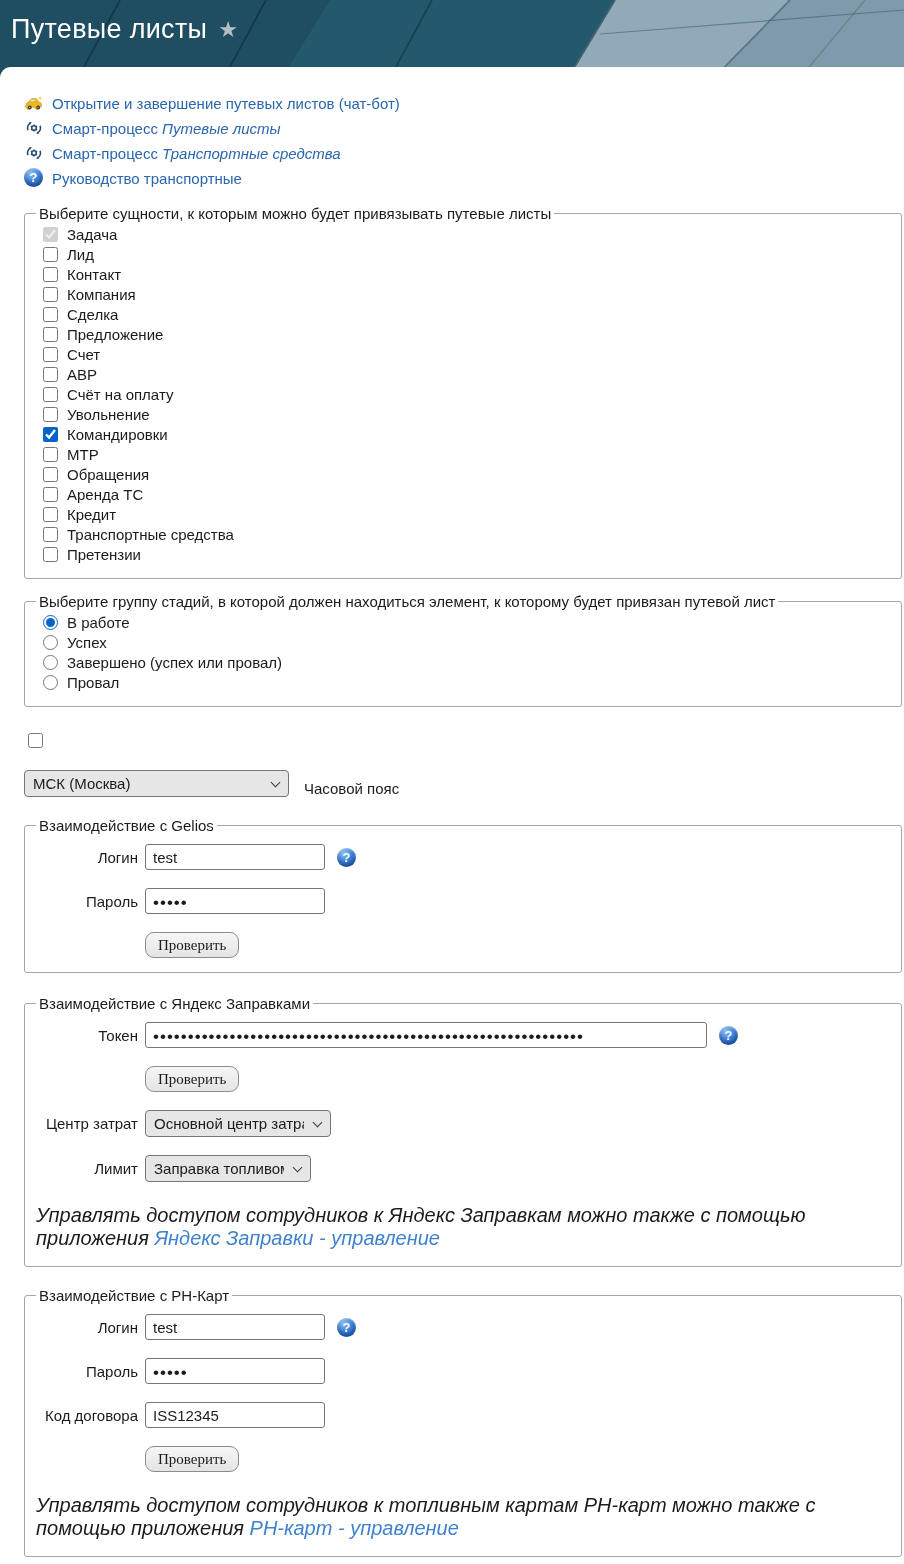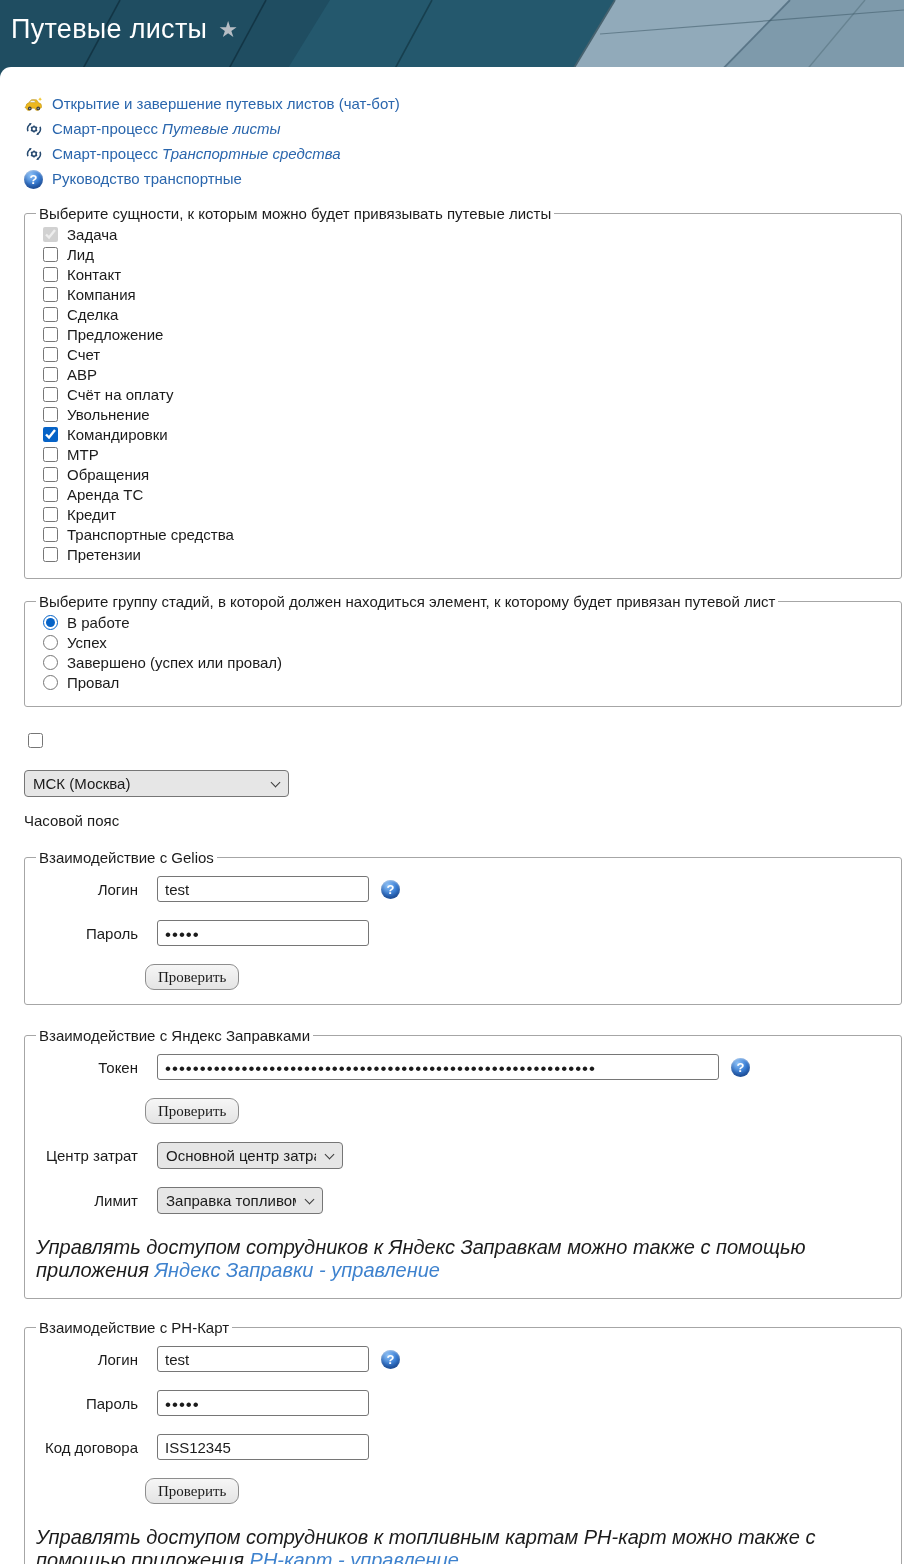--- a/index.html
+++ b/index.html
@@ -16,21 +16,21 @@
   .title-wrap { position:absolute; left:11px; top:14px; display:flex; align-items:center; gap:11px; }
   .page-title { color:#ffffff; font-size:27px; font-weight:300; letter-spacing:.3px; }
   .star { color:#b6bdc4; font-size:22px; line-height:1; cursor:pointer; }
 
   
   .card { position:relative; background:#fff; margin-top:-11px; border-radius:11px 0 0 0;
           padding:28px 0 20px 0; }
 
   
   .links { margin-left:24px; display:flex; flex-direction:column; gap:8px; }
-  .link-row { display:flex; align-items:flex-start; gap:9px; height:17px; }
+  .link-row { display:flex; align-items:flex-end; gap:9px; height:17px; }
   .link-row a { color:#2a66ad; text-decoration:none; font-size:15px; }
   .link-row a .it { font-style:italic; }
   .icon16 { width:19px; height:18px; display:inline-flex; align-items:center; justify-content:center; flex:0 0 19px; }
 
   .help-icon {
     width:19px; height:19px; border-radius:50%;
     background:radial-gradient(circle at 35% 28%, #8cc0f5 0%, #3a7fd6 48%, #1252a8 100%);
     color:#fff; font-weight:bold; font-size:13px; line-height:1;
     display:inline-flex; align-items:center; justify-content:center;
     box-shadow: inset 0 -3px 4px rgba(0,0,40,.3), inset 0 1px 2px rgba(255,255,255,.5);
@@ -56,30 +56,30 @@
   .selwrap { position:relative; display:inline-block; }
   select {
     appearance:none; -webkit-appearance:none;
     font-family:inherit; font-size:15px; color:#1b1b1b;
     background:#e6e6e6; border:1px solid #767676; border-radius:4px;
     height:27px; padding:0 26px 0 8px;
   }
   .chev { position:absolute; right:10px; top:9px; width:7px; height:7px;
     border-right:1.6px solid #3c3c3c; border-bottom:1.6px solid #3c3c3c;
     transform:rotate(45deg); pointer-events:none; }
-  .tz-row { margin:22px 0 0 24px; display:flex; align-items:flex-start; gap:15px;flex-direction:column; }
+  .tz-row { margin:22px 0 0 24px; display:flex; align-items:flex-end; gap:15px; }
   .tz-row select { width:265px; }
 
   
   .frow { display:flex; align-items:center; margin-top:18px; }
   .frow.first { margin-top:8px; }
-  .flabel { width:103px; text-align:right; margin-right:19px; flex:0 0 103px; }
+  .flabel { width:103px; text-align:right; margin-right:7px; flex:0 0 103px; }
   input.txt {
     font-family:inherit; font-size:15px; color:#1b1b1b;
-    width:212px; height:26px; border:1px solid #767676; border-radius:3px;
+    width:180px; height:26px; border:1px solid #767676; border-radius:3px;
     padding:0 7px; background:#fff;
   }
   input.txt.masked { font-size:17px; letter-spacing:1px; padding-top:3px; }
   input.txt.token { width:562px; }
   .frow .help-icon { margin-left:12px; }
 
   .btn {
     font-family:Liberation Serif, serif; font-size:15px; color:#1b1b1b;
     background:linear-gradient(#f6f6f6,#e4e4e4);
     border:1px solid #8d8d8d; border-radius:9px;

